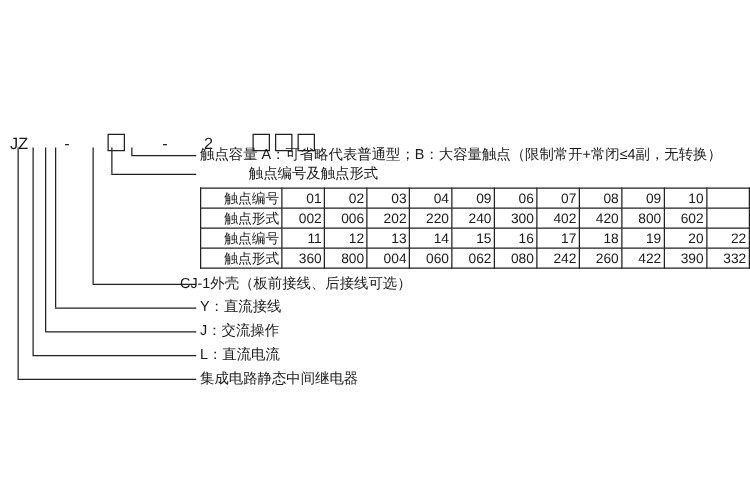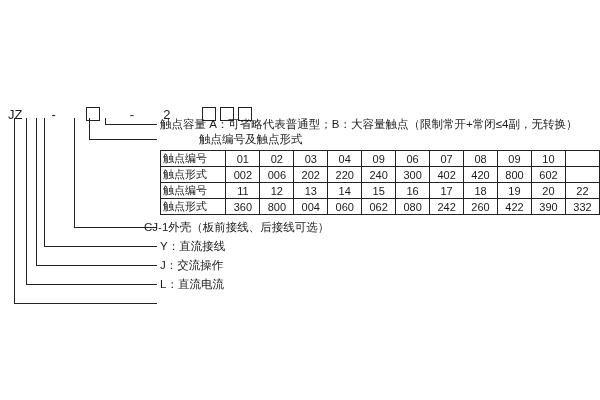--- a/index.html
+++ b/index.html
@@ -31,26 +31,26 @@
   .hline{position:absolute;background:#222;height:1px;}
 
   
   .ann{position:absolute;font-size:11.5px;line-height:14px;white-space:nowrap;}
 
   
   .tbl{position:absolute;border-collapse:collapse;}
   .tbl td{
     border:1px solid #222;
     font-size:11px;
-    text-align:center;
+    text-align:right;
     height:15px;
     padding:0 2px;
     white-space:nowrap;
   }
-  .tbl td.hdr{width:62px;text-align:left;}
+  .tbl td.hdr{width:62px;text-align:right;}
   .tbl td.cell{width:30px;}
   .tbl td.blank{width:30px;}
 </style>
 </head>
 <body>
 
 <div id="stage">
 
   <div class="code-row">
     <span class="code-txt">JZ</span>
@@ -85,20 +85,21 @@
 
   <div class="vline" style="left:14px;top:118px;height:185px;"></div>
   <div class="hline" style="left:14px;top:303px;width:143px;"></div>
 
   <div class="ann" style="left:160px;top:117px;">触点容量   A：可省略代表普通型；B：大容量触点（限制常开+常闭≤4副，无转换）</div>
   <div class="ann" style="left:160px;top:132px;margin-left:39px;">触点编号及触点形式</div>
   <div class="ann" style="left:144px;top:220px;">CJ-1外壳（板前接线、后接线可选）</div>
   <div class="ann" style="left:160px;top:239px;">Y：直流接线</div>
   <div class="ann" style="left:160px;top:258px;">J：交流操作</div>
   <div class="ann" style="left:160px;top:277px;">L：直流电流</div>
+  <div class="ann" style="left:160px;top:296px;">集成电路静态中间继电器</div>
 
   <table class="tbl" style="left:160px;top:150px;">
     <tbody>
       <tr>
         <td class="hdr">触点编号</td>
         <td class="cell">01</td>
         <td class="cell">02</td>
         <td class="cell">03</td>
         <td class="cell">04</td>
         <td class="cell">09</td>

